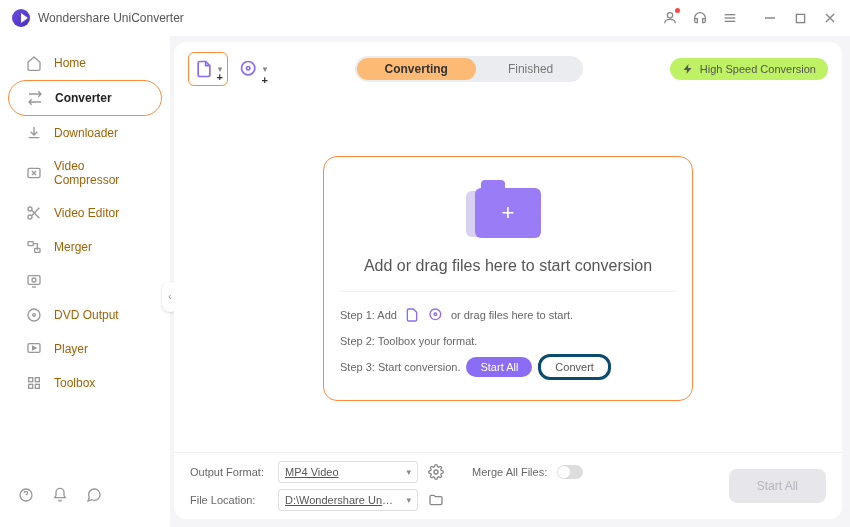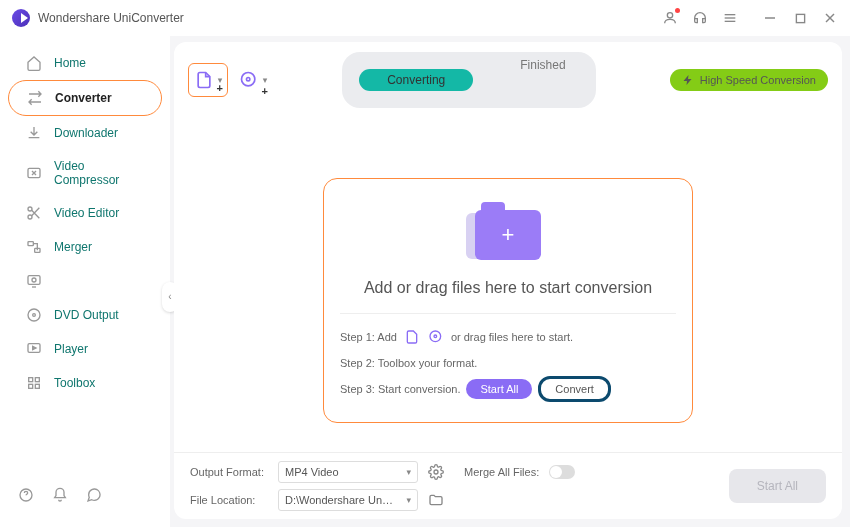--- a/index.html
+++ b/index.html
@@ -9,54 +9,54 @@
 .app-logo { width: 18px; height: 18px; background: linear-gradient(135deg, #6b4ce6, #4a2fb8); border-radius: 50%; margin-right: 8px; position: relative; }
 .app-logo::after { content: ''; position: absolute; right: 2px; top: 4px; width: 0; height: 0; border-top: 5px solid transparent; border-bottom: 5px solid transparent; border-left: 7px solid #fff; }
 .app-title { font-size: 12px; color: #555; flex: 1; }
 .titlebar-actions { display: flex; align-items: center; gap: 14px; }
 .titlebar-icon { width: 16px; height: 16px; display: flex; align-items: center; justify-content: center; cursor: pointer; color: #888; position: relative; }
 .notif-dot::after { content: ''; position: absolute; top: -2px; right: -2px; width: 5px; height: 5px; background: #ff4444; border-radius: 50%; }
 .win-controls { display: flex; gap: 14px; margin-left: 10px; }
 
 .main-area { display: flex; height: calc(100% - 36px); }
 .sidebar { width: 170px; background: #fff; padding: 10px 0; display: flex; flex-direction: column; position: relative; }
-.sidebar-item { display: flex; align-items: center; padding: 9px 18px; cursor: pointer; color: #0f766e; font-size: 12px; gap: 12px; border-radius: 22px; margin: 0 8px; }
+.sidebar-item { display: flex; align-items: center; padding: 9px 18px; cursor: pointer; color: #a16207; font-size: 12px; gap: 12px; border-radius: 22px; margin: 0 8px; }
 .sidebar-item.active { font-weight: 700; color: #222; border: 1.5px solid #ff8a3c; }
 .sidebar-icon { width: 16px; height: 16px; display: flex; align-items: center; justify-content: center; color: #999; flex-shrink: 0; }
 .sidebar-bottom { margin-top: auto; display: flex; gap: 18px; padding: 14px 18px; color: #999; }
 .collapse-handle { position: absolute; right: -8px; top: 50%; width: 16px; height: 30px; background: #fff; border-radius: 8px; box-shadow: 0 1px 3px rgba(0,0,0,.15); display: flex; align-items: center; justify-content: center; color: #888; font-size: 10px; cursor: pointer; }
 
 .workspace { flex: 1; background: #fff; margin: 6px 8px 8px 4px; border-radius: 12px; display: flex; flex-direction: column; position: relative; }
 .toolbar { display: flex; align-items: center; padding: 10px 14px; gap: 10px; }
 .tool-btn { width: 40px; height: 34px; border: 1.5px solid #ff8a3c; border-radius: 6px; display: flex; align-items: center; justify-content: center; cursor: pointer; position: relative; }
 .tool-btn.plain { border: none; width: 30px; }
 .chev { font-size: 9px; color: #888; margin-left: 4px; }
 .tab-group { margin-left: auto; margin-right: auto; display: flex; background: #ebecef; border-radius: 18px; overflow: hidden; }
 .tab { padding: 6px 30px; font-size: 12px; color: #777; cursor: pointer; }
-.tab.active { background: #14b8a6; color: #333; border-radius: 18px; margin: 17px; padding: 4px 28px; }
-.hsc { display: flex; align-items: center; gap: 6px; background: #84cc16; border-radius: 16px; padding: 5px 12px; font-size: 11px; color: #555; cursor: pointer; }
+.tab.active { background: #fdba74; color: #333; border-radius: 18px; margin: 2px; padding: 4px 28px; font-weight: bold; }
+.hsc { display: flex; align-items: center; gap: 6px; background: #bef264; border-radius: 16px; padding: 5px 12px; font-size: 11px; color: #555; cursor: pointer; }
 
 .drop-area { margin: 60px auto 20px; width: 370px; height: 245px; border: 1.5px solid #ff8a3c; border-radius: 14px; display: flex; flex-direction: column; align-items: center; padding: 20px 16px; }
 .folder-ill { width: 100px; height: 70px; margin-top: 8px; position: relative; display: flex; align-items: center; justify-content: center; }
 .folder-shape { width: 66px; height: 50px; background: #9b7cf7; border-radius: 6px; position: relative; display: flex; align-items: center; justify-content: center; }
 .folder-shape::before { content: ''; position: absolute; top: -8px; left: 6px; width: 24px; height: 12px; background: #9b7cf7; border-radius: 4px 4px 0 0; }
 .folder-back { position: absolute; width: 60px; height: 46px; background: #d8d1f2; border-radius: 6px; left: 8px; top: 6px; }
 .folder-plus { color: #fff; font-size: 22px; font-weight: 300; z-index: 2; }
 .drop-text { font-size: 16px; color: #555; margin-top: 16px; }
 .divider { width: 100%; height: 1px; background: #eee; margin: 16px 0 10px; }
 .step-row { width: 100%; font-size: 11px; color: #666; display: flex; align-items: center; gap: 6px; min-height: 22px; margin: 2px 0; }
 .step-icons { display: flex; gap: 6px; align-items: center; }
 .mini-icon { width: 18px; height: 18px; display: flex; align-items: center; justify-content: center; }
 .pill-btn { padding: 4px 14px; border-radius: 12px; font-size: 11px; cursor: pointer; border: none; }
 .pill-filled { background: #8a6cf5; color: #fff; }
 .pill-outline { background: #fff; border: 3px solid #0c4a6e; color: #555; }
 
 .bottom-bar { border-top: 1px solid #eee; padding: 8px 16px; display: flex; align-items: center; font-size: 11px; color: #666; }
 .bb-label { min-width: 78px; }
-.bb-select { width: 140px; height: 22px; border: 1px solid #ddd; border-radius: 3px; padding: 2px 22px 2px 6px; font-size: 11px; color: #555; background: #fff; position: relative; display: flex; align-items: center; }
+.bb-select { width: 140px; height: 22px; border: 1px solid #ddd; border-radius: 3px; padding: 2px 22px 2px 6px; font-size: 11px; color: #555; background: #fff; position: relative; display: flex; align-items: center; text-decoration: underline; }
 .bb-select::after { content: '▾'; position: absolute; right: 6px; color: #888; font-size: 9px; }
 .bb-icon { width: 16px; height: 16px; color: #888; cursor: pointer; }
 .toggle { width: 26px; height: 14px; background: #ddd; border-radius: 8px; position: relative; cursor: pointer; }
 .toggle::after { content: ''; position: absolute; left: 1px; top: 1px; width: 12px; height: 12px; background: #fff; border-radius: 50%; }
 .start-all { margin-left: auto; background: #e7e7eb; color: #b5b5bd; padding: 10px 28px; border-radius: 8px; font-size: 12px; border: none; cursor: pointer; }
 .bottom-left { display: flex; flex-direction: column; gap: 6px; }
 .bottom-row { display: flex; align-items: center; gap: 10px; }
 
 svg { display: block; }
 </style>
@@ -303,21 +303,21 @@
           <span class="bb-label">Output Format:</span>
           <div class="bb-select">
               <span>MP4 Video</span>
             </div>
           <span class="bb-icon">
               <svg width="16" height="16" viewBox="0 0 24 24" fill="none" stroke="currentColor" stroke-width="2">
                 <circle cx="12" cy="12" r="3"></circle>
                 <path d="M19.4 15a1.65 1.65 0 00.33 1.82l.06.06a2 2 0 11-2.83 2.83l-.06-.06a1.65 1.65 0 00-1.82-.33 1.65 1.65 0 00-1 1.51V21a2 2 0 01-4 0v-.09A1.65 1.65 0 009 19.4a1.65 1.65 0 00-1.82.33l-.06.06a2 2 0 11-2.83-2.83l.06-.06a1.65 1.65 0 00.33-1.82 1.65 1.65 0 00-1.51-1H3a2 2 0 010-4h.09A1.65 1.65 0 004.6 9a1.65 1.65 0 00-.33-1.82l-.06-.06a2 2 0 112.83-2.83l.06.06a1.65 1.65 0 001.82.33H9a1.65 1.65 0 001-1.51V3a2 2 0 014 0v.09a1.65 1.65 0 001 1.51 1.65 1.65 0 001.82-.33l.06-.06a2 2 0 112.83 2.83l-.06.06a1.65 1.65 0 00-.33 1.82V9a1.65 1.65 0 001.51 1H21a2 2 0 010 4h-.09a1.65 1.65 0 00-1.51 1z"></path>
               </svg>
             </span>
-          <span style="margin-left:10px">Merge All Files:</span>
+          <span style="margin-left:18px">Merge All Files:</span>
           <div class="toggle"></div>
         </div>
         <div class="bottom-row">
           <span class="bb-label">File Location:</span>
           <div class="bb-select">
               <span style="white-space:nowrap;overflow:hidden;text-overflow:ellipsis">D:\Wondershare UniConverter</span>
             </div>
           <span class="bb-icon">
               <svg width="16" height="16" viewBox="0 0 24 24" fill="none" stroke="currentColor" stroke-width="2">
                 <path d="M3 7a2 2 0 012-2h4l2 2h8a2 2 0 012 2v8a2 2 0 01-2 2H5a2 2 0 01-2-2z"></path>

